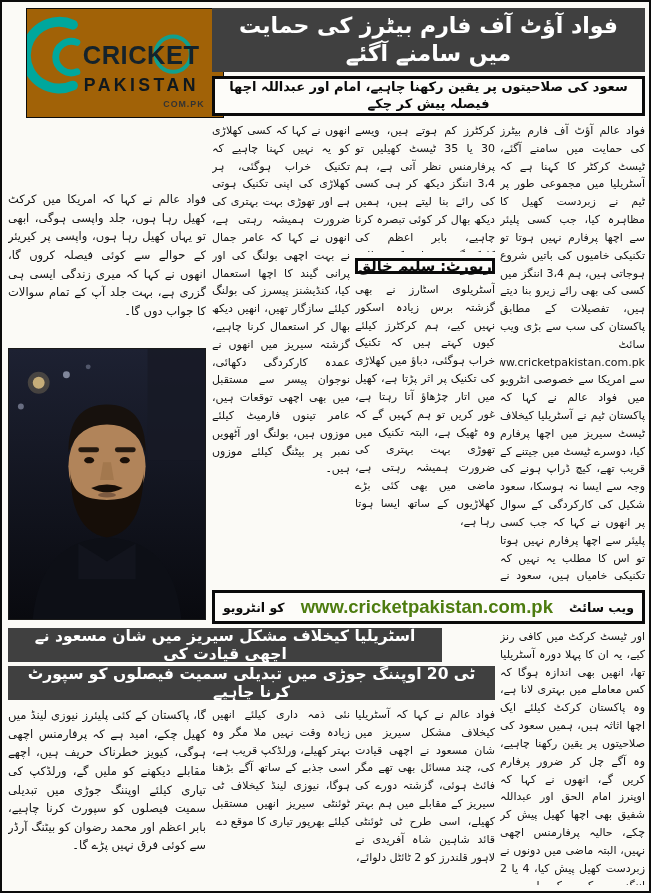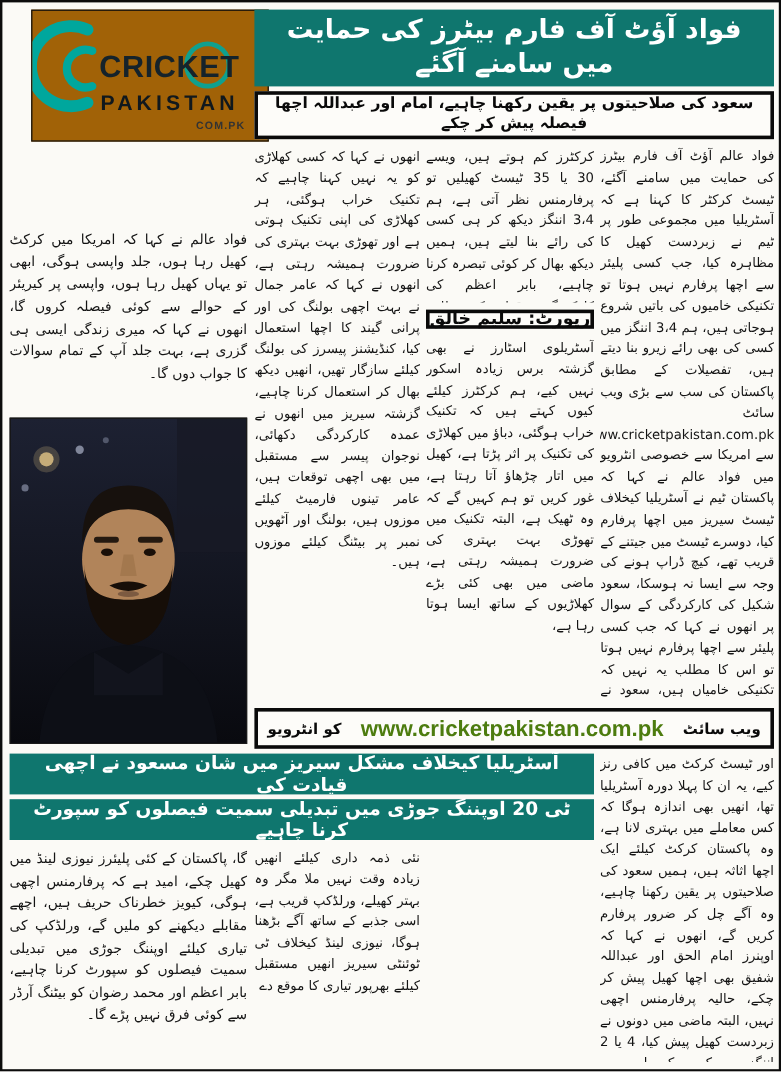--- a/index.html
+++ b/index.html
@@ -9,21 +9,21 @@
   .page {
     position:relative;
     width:651px; height:893px;
     background:#fbfaf6;
     border:2px solid #0c0c0c;
     overflow:hidden;
   }
   .abs { position:absolute; }
 
   .black-bar {
-    background:#0f766e; color:#ffffff; font-weight:bold;
+    background:#404040; color:#ffffff; font-weight:bold;
     display:flex; align-items:center; justify-content:center;
     direction:rtl; text-align:center;
   }
   .main-headline { font-size:22px; line-height:1.28; padding:0 10px; }
   .sub-headline {
     border:3px solid #0a0a0a; background:#fdfcf9; color:#0a0a0a;
     font-weight:bold; font-size:13px; line-height:1.3;
     display:flex; align-items:center; justify-content:center;
     direction:rtl; text-align:center; padding:0 8px;
   }
@@ -127,21 +127,22 @@
   </div>
 
   <div class="urdu-body abs" style="left:210px; top:120px; width:138px; height:464px;">انھوں نے کہا کہ کسی کھلاڑی کو یہ نہیں کہنا چاہیے کہ تکنیک خراب ہوگئی، ہر کھلاڑی کی اپنی تکنیک ہوتی ہے اور تھوڑی بہت بہتری کی ضرورت ہمیشہ رہتی ہے، انھوں نے کہا کہ عامر جمال نے بہت اچھی بولنگ کی اور پرانی گیند کا اچھا استعمال کیا، کنڈیشنز پیسرز کی بولنگ کیلئے سازگار تھیں، انھیں دیکھ بھال کر استعمال کرنا چاہیے، گزشتہ سیریز میں انھوں نے عمدہ کارکردگی دکھائی، نوجوان پیسر سے مستقبل میں بھی اچھی توقعات ہیں، عامر تینوں فارمیٹ کیلئے موزوں ہیں، بولنگ اور آٹھویں نمبر پر بیٹنگ کیلئے موزوں ہیں۔</div>
 
   <div class="web-bar abs" style="left:210px; top:588px; width:433px; height:34px;">
     <span class="label">ویب سائٹ</span>
     <span class="url">www.cricketpakistan.com.pk</span>
     <span class="label">کو انٹرویو</span>
   </div>
 
-  <div class="black-bar hl-bar abs" style="left:6px; top:626px; width:487px; height:34px;">آسٹریلیا کیخلاف مشکل سیریز میں شان مسعود نے اچھی قیادت کی</div>
+  <div class="black-bar hl-bar abs" style="left:6px; top:626px; width:434px; height:34px;">آسٹریلیا کیخلاف مشکل سیریز میں شان مسعود نے اچھی قیادت کی</div>
   <div class="black-bar hl-bar abs" style="left:6px; top:664px; width:487px; height:34px;">ٹی 20 اوپننگ جوڑی میں تبدیلی سمیت فیصلوں کو سپورٹ کرنا چاہیے</div>
 
   <div class="urdu-body abs" style="left:498px; top:626px; width:145px; height:257px;">اور ٹیسٹ کرکٹ میں کافی رنز کیے، یہ ان کا پہلا دورہ آسٹریلیا تھا، انھیں بھی اندازہ ہوگا کہ کس معاملے میں بہتری لانا ہے، وہ پاکستان کرکٹ کیلئے ایک اچھا اثاثہ ہیں، ہمیں سعود کی صلاحیتوں پر یقین رکھنا چاہیے، وہ آگے چل کر ضرور پرفارم کریں گے، انھوں نے کہا کہ اوپنرز امام الحق اور عبداللہ شفیق بھی اچھا کھیل پیش کر چکے، حالیہ پرفارمنس اچھی نہیں، البتہ ماضی میں دونوں نے زبردست کھیل پیش کیا، 4 یا 2 اننگز سے کسی کے بارے میں رائے قائم نہیں ہونی چاہیے، بابر اعظم بیٹنگ میں خداداد صلاحیتوں کے حامل</div>
 
+  <div class="urdu-body abs" style="left:353px; top:704px; width:140px; height:179px;">فواد عالم نے کہا کہ آسٹریلیا کیخلاف مشکل سیریز میں شان مسعود نے اچھی قیادت کی، چند مسائل بھی تھے مگر فائٹ ہوئی، گزشتہ دورے کی سیریز کے مقابلے میں ہم بہتر کھیلے، اسی طرح ٹی ٹوئنٹی قائد شاہین شاہ آفریدی نے لاہور قلندرز کو 2 ٹائٹل دلوائے،</div>
   <div class="urdu-body abs" style="left:210px; top:704px; width:138px; height:179px;">نئی ذمہ داری کیلئے انھیں زیادہ وقت نہیں ملا مگر وہ بہتر کھیلے، ورلڈکپ قریب ہے، اسی جذبے کے ساتھ آگے بڑھنا ہوگا، نیوزی لینڈ کیخلاف ٹی ٹوئنٹی سیریز انھیں مستقبل کیلئے بھرپور تیاری کا موقع دے</div>
   <div class="urdu-body abs" style="left:6px; top:704px; width:198px; height:179px; font-size:11.5px;">گا، پاکستان کے کئی پلیئرز نیوزی لینڈ میں کھیل چکے، امید ہے کہ پرفارمنس اچھی ہوگی، کیویز خطرناک حریف ہیں، اچھے مقابلے دیکھنے کو ملیں گے، ورلڈکپ کی تیاری کیلئے اوپننگ جوڑی میں تبدیلی سمیت فیصلوں کو سپورٹ کرنا چاہیے، بابر اعظم اور محمد رضوان کو بیٹنگ آرڈر سے کوئی فرق نہیں پڑے گا۔</div>
 
 </div>
 
 </body></html>

